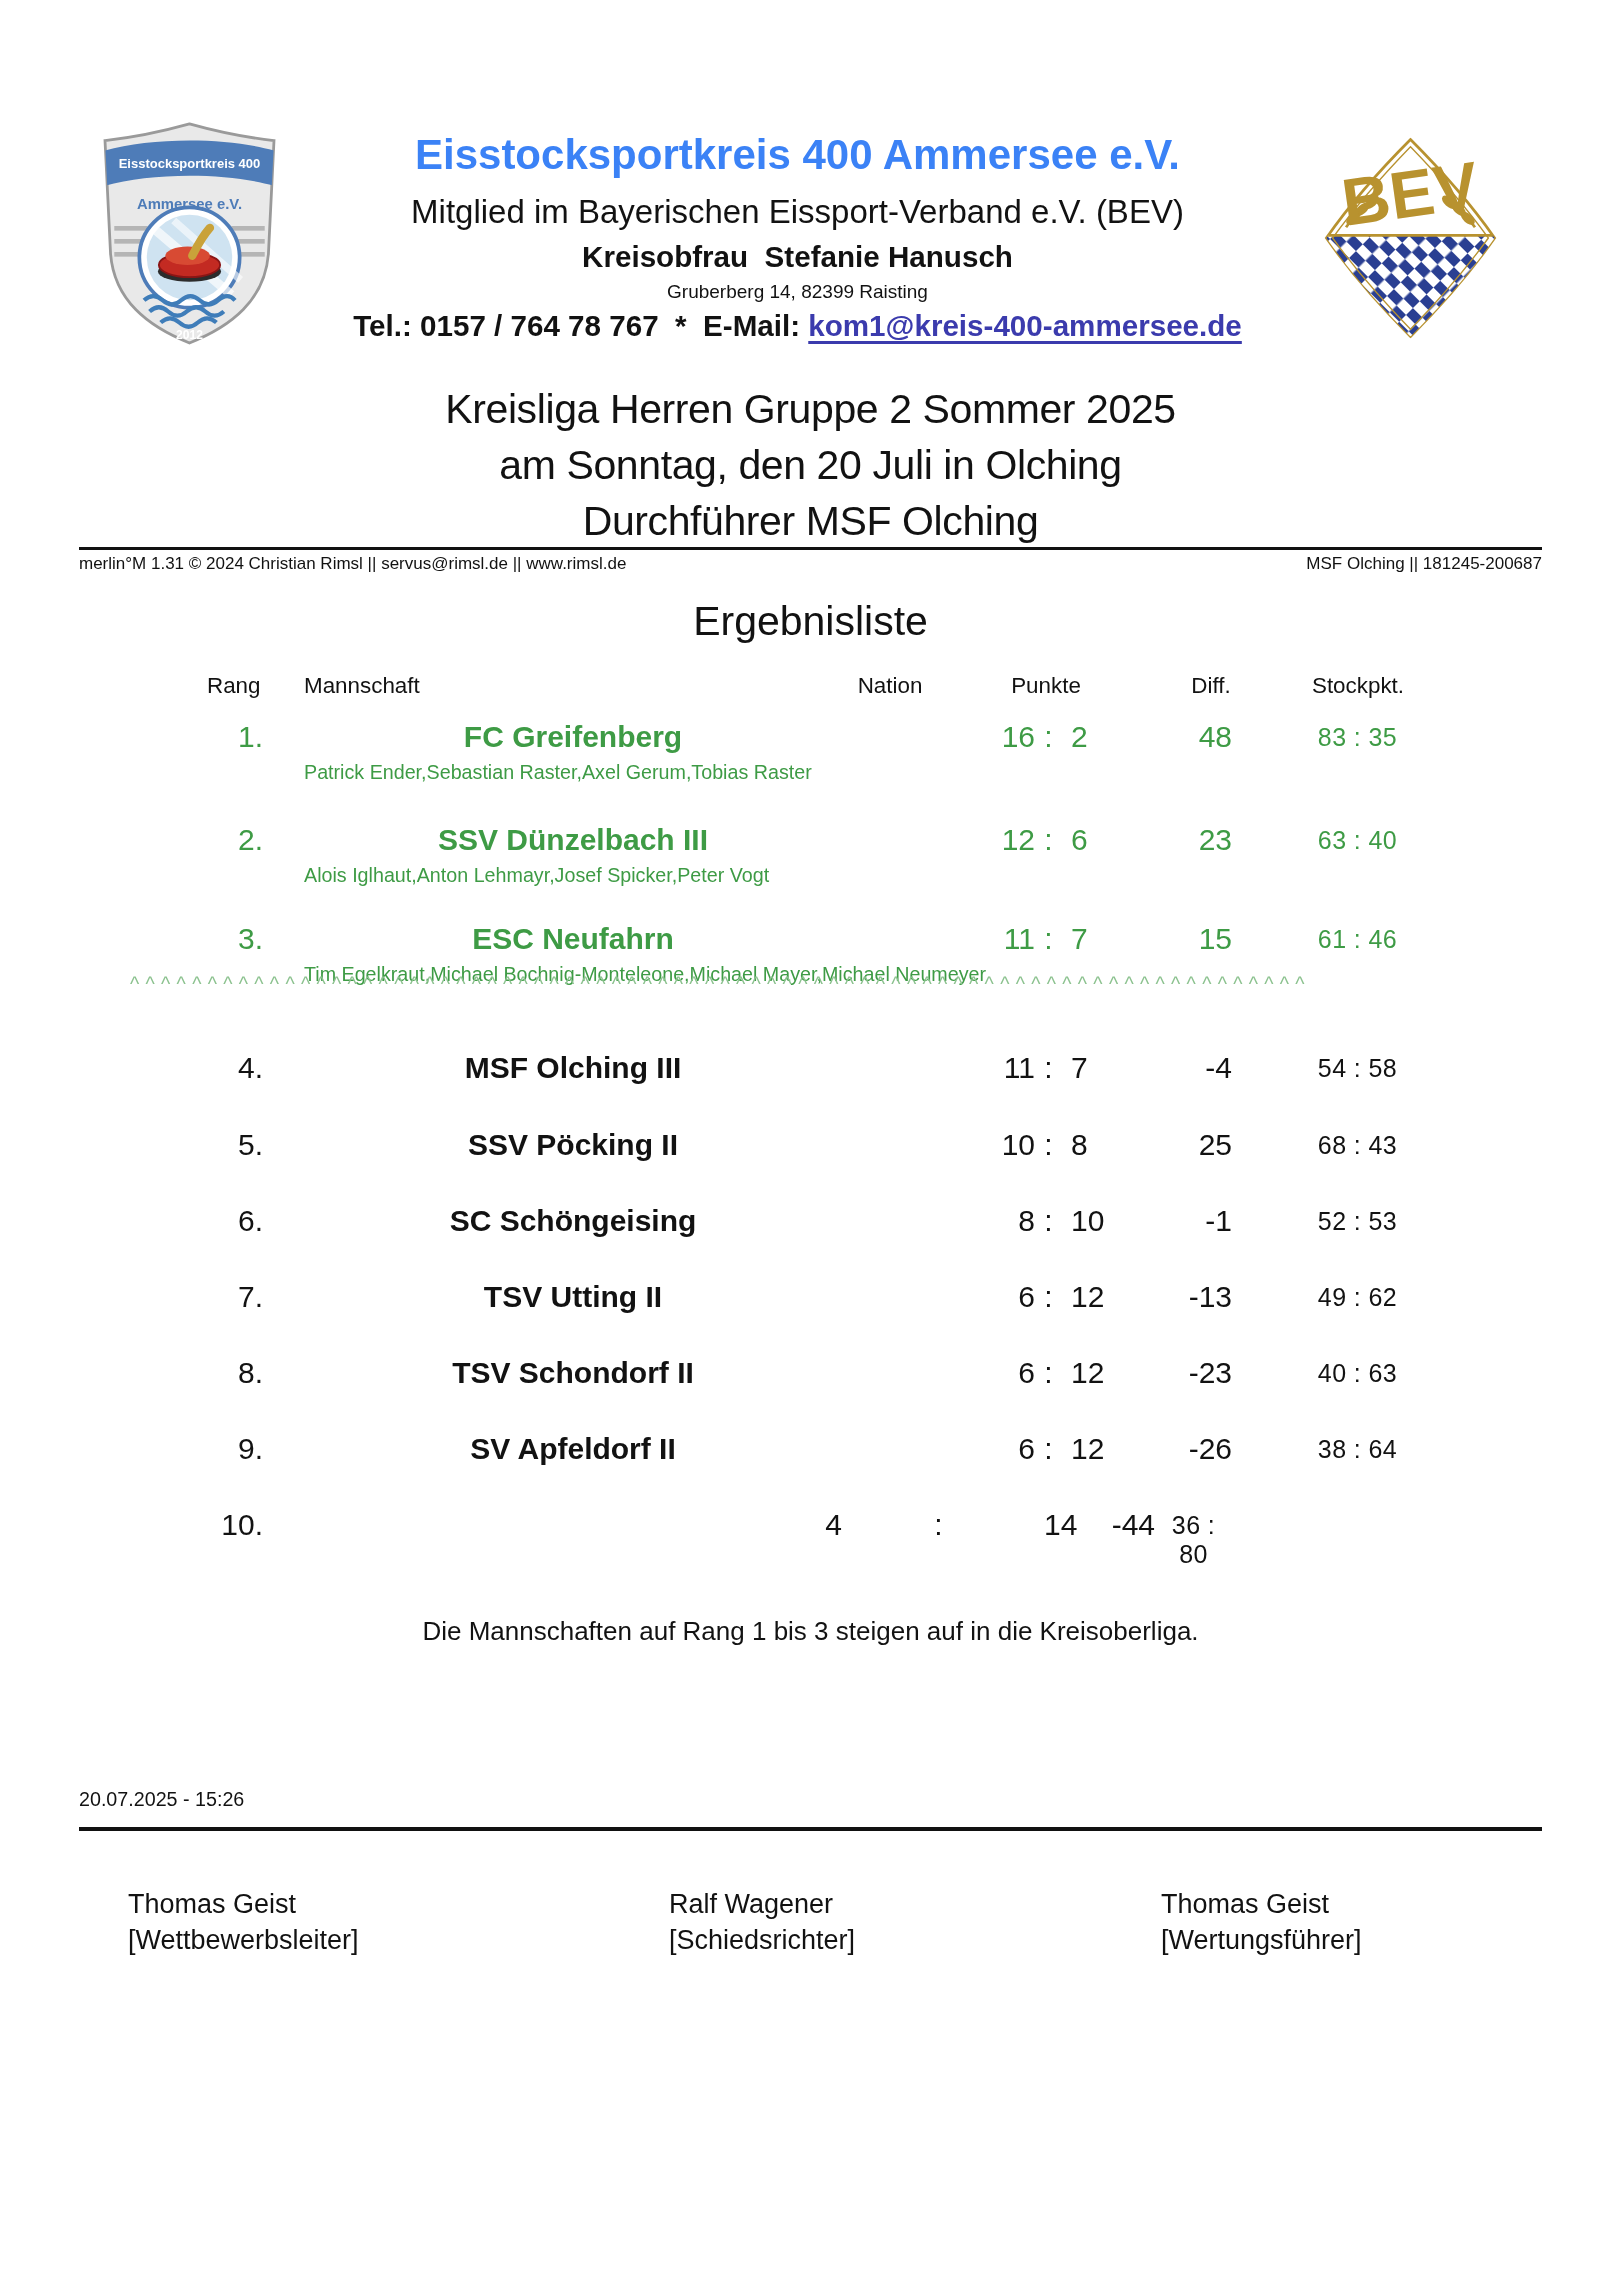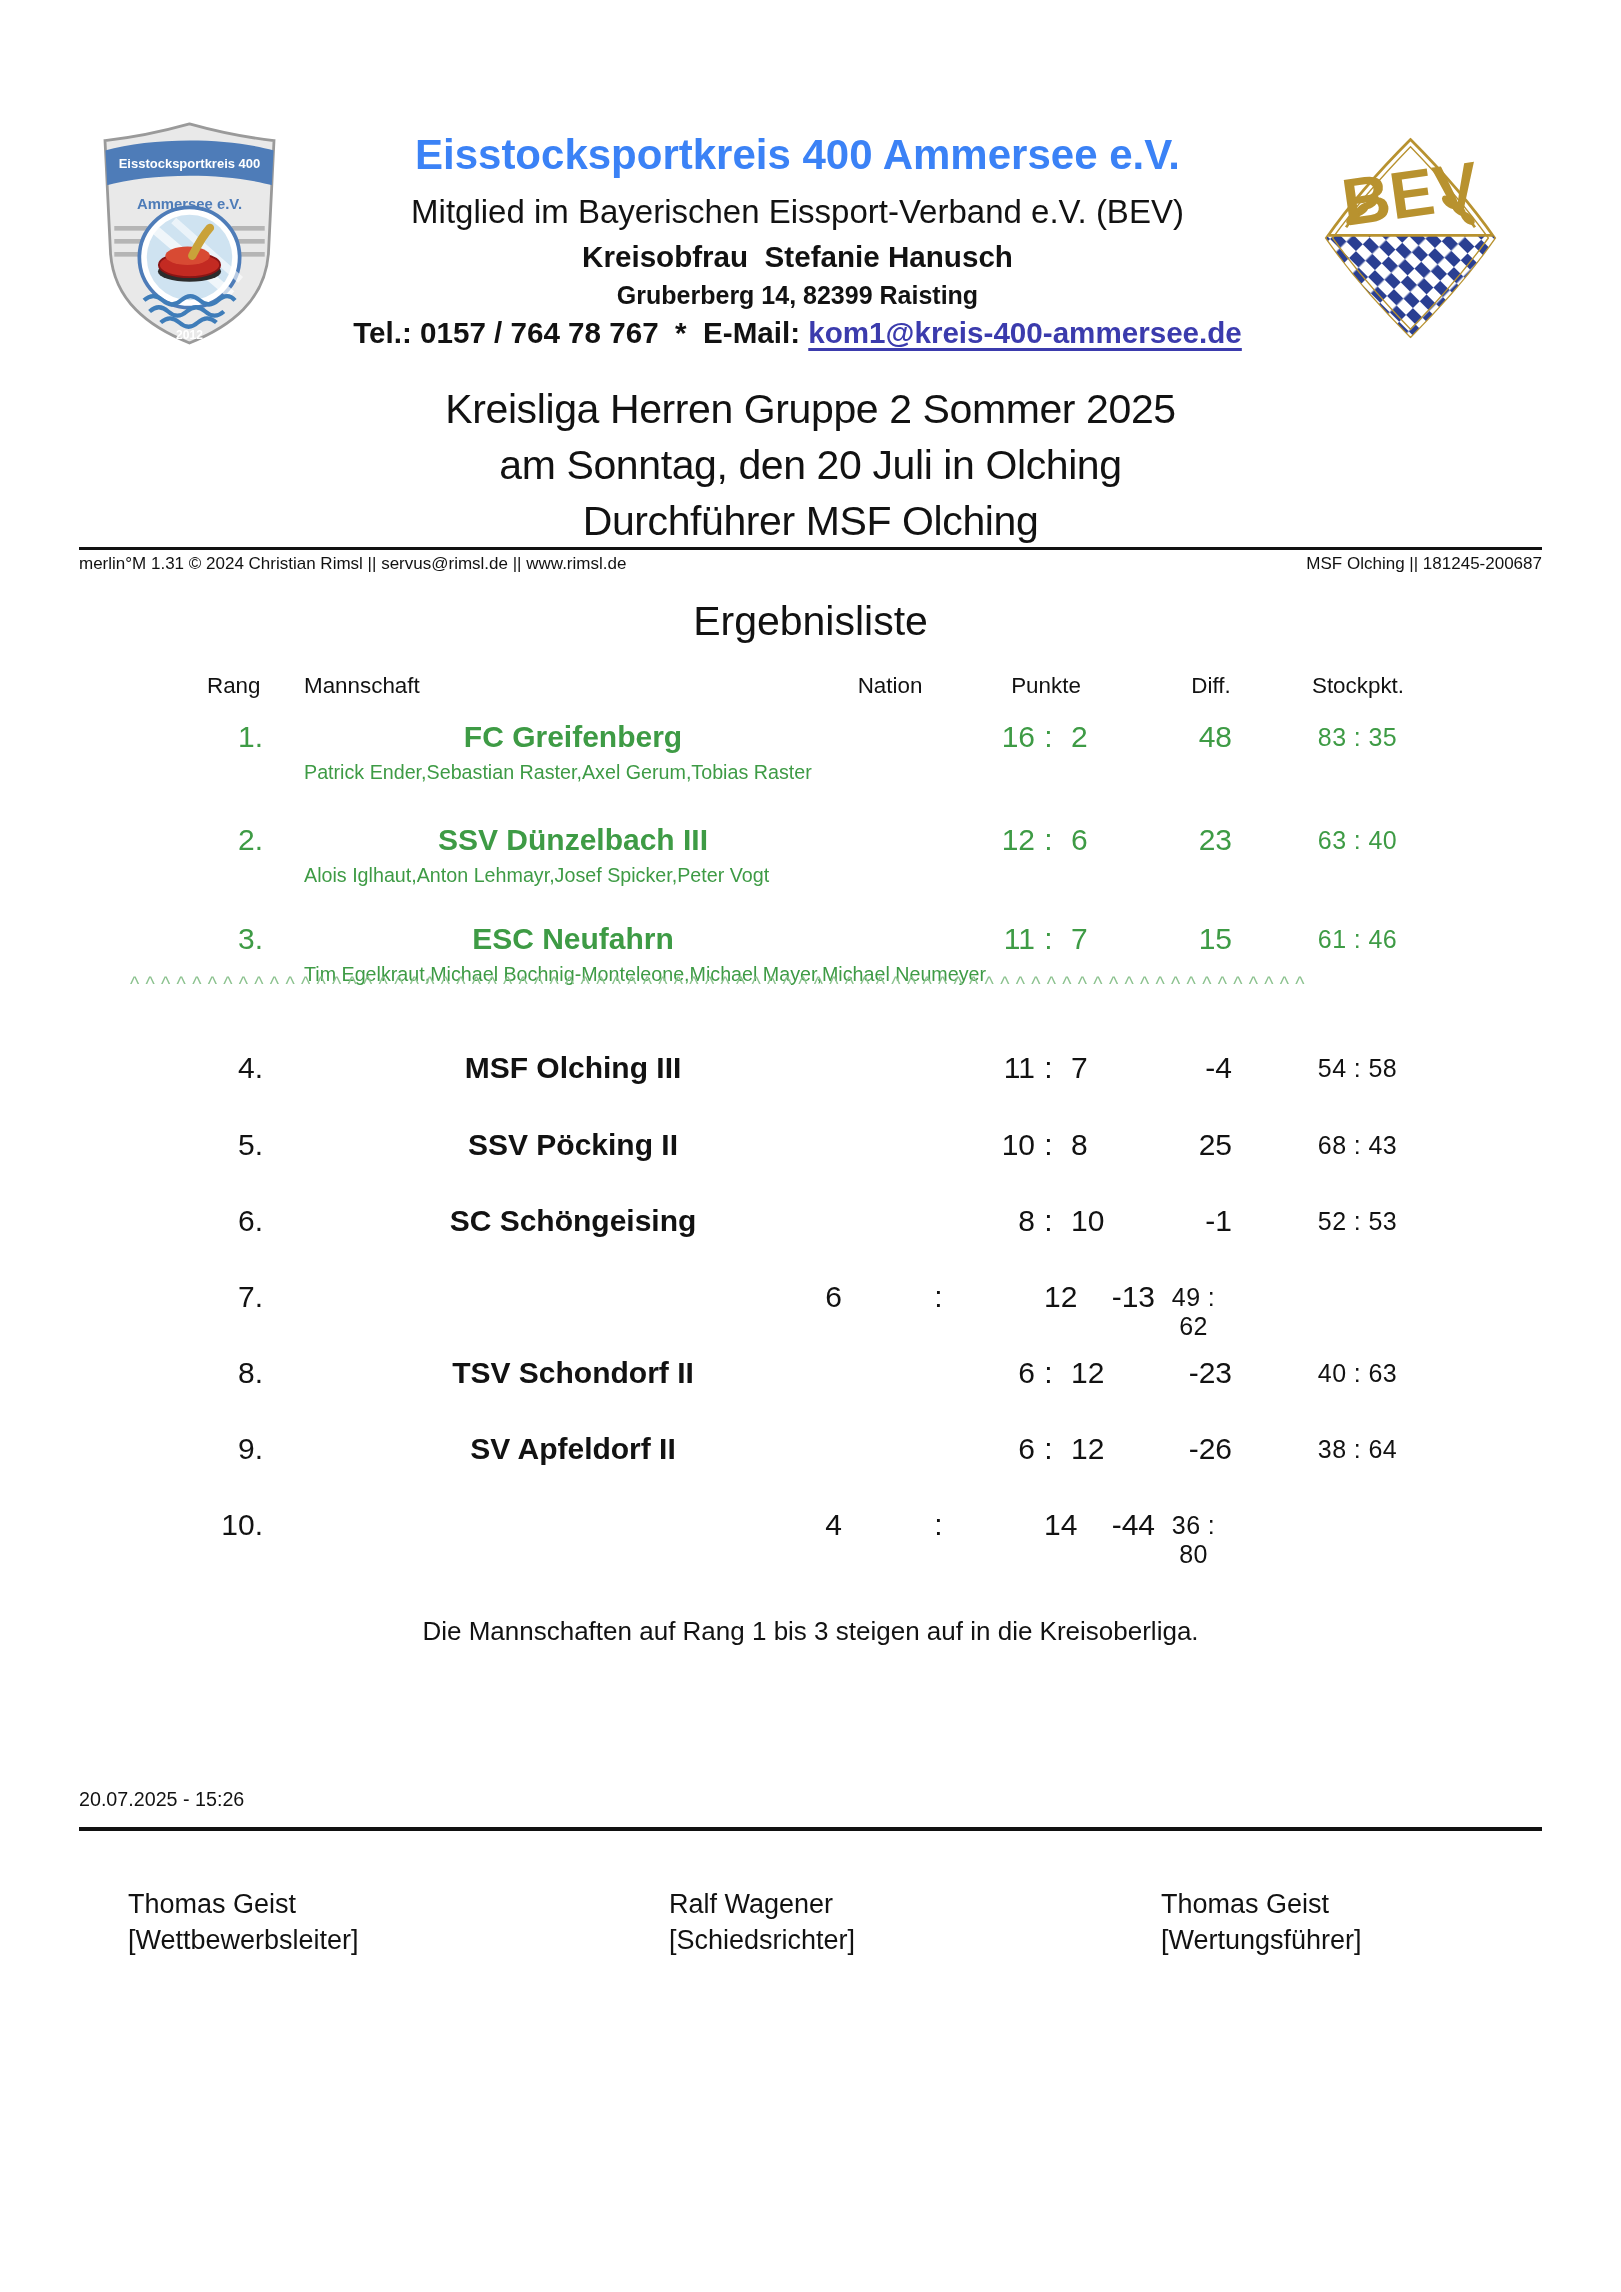--- a/index.html
+++ b/index.html
@@ -4,21 +4,21 @@
 <style>
   html,body{margin:0;padding:0;background:#fff;}
   .page{position:relative;width:1621px;height:2293px;background:#ffffff;overflow:hidden;
         font-family:"Liberation Sans",sans-serif;color:#121212;}
 
   
   .hdr-center{position:absolute;left:269px;top:131px;width:1057px;text-align:center;}
   .org{font-size:42px;font-weight:bold;color:#3b82f6;margin:0 0 14.3px;letter-spacing:0px;}
   .member{font-size:33px;margin:0 16px 9px;}
   .kobfrau{font-size:29.6px;font-weight:bold;white-space:pre;margin:0 0 7.2px;}
-  .addr{font-size:25px;font-weight:bold;margin:0 0 5.4px;}
+  .addr{font-size:19px;font-weight:normal;margin:0 0 5.4px;}
   .tel{font-size:29.6px;font-weight:bold;white-space:pre;}
   .email{color:#3B3BAD;text-decoration:underline;text-decoration-thickness:2.7px;text-underline-offset:4.5px;cursor:pointer;}
 
   .logo-left{position:absolute;left:92px;top:116px;width:195px;height:233px;}
   .logo-right{position:absolute;left:1321px;top:134px;width:179px;height:208px;}
 
   
   .event{position:absolute;left:79px;top:381px;width:1463px;text-align:center;
          font-size:41px;line-height:56px;letter-spacing:-0.4px;}
 
@@ -217,20 +217,21 @@
       <span class="c-team">SC Schöngeising</span>
       <span class="c-pf">8</span>
       <span class="c-colon">:</span>
       <span class="c-pa">10</span>
       <span class="c-diff">-1</span>
       <span class="c-stock">52 : 53</span>
     </div>
 
     <div class="trow" style="top:1280px">
       <span class="c-rank">7.</span>
+      <span class="c-team">TSV Utting II</span>
       <span class="c-pf">6</span>
       <span class="c-colon">:</span>
       <span class="c-pa">12</span>
       <span class="c-diff">-13</span>
       <span class="c-stock">49 : 62</span>
     </div>
 
     <div class="trow" style="top:1356px">
       <span class="c-rank">8.</span>
       <span class="c-team">TSV Schondorf II</span>

